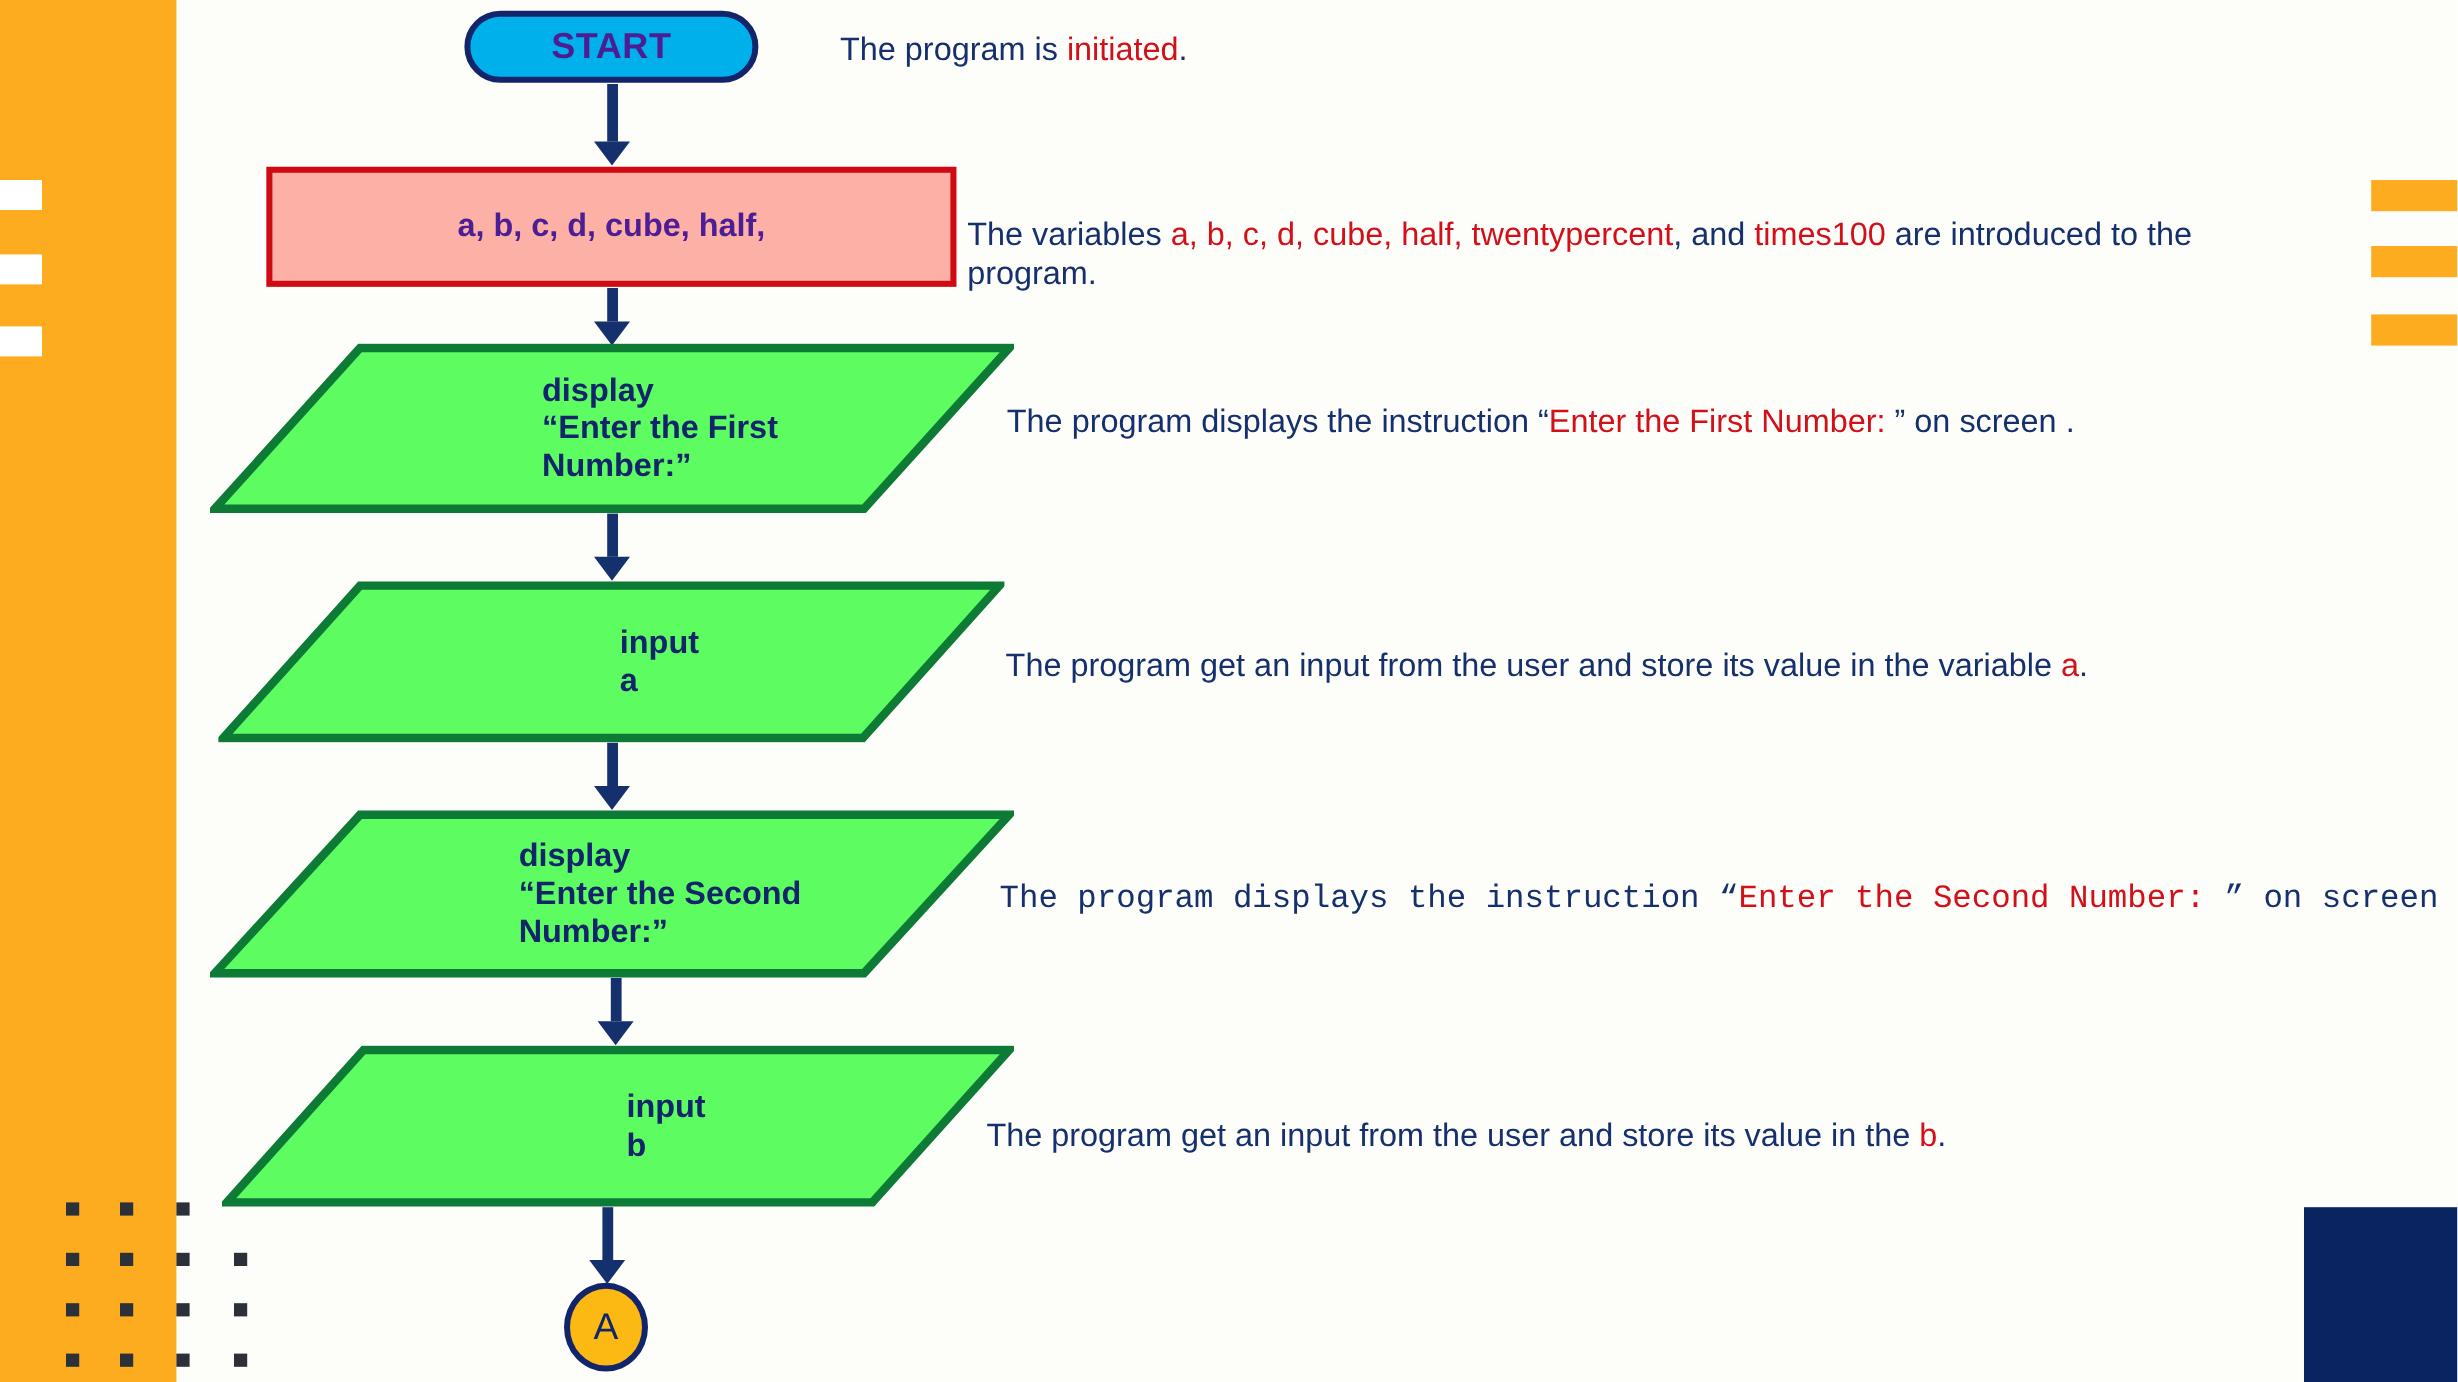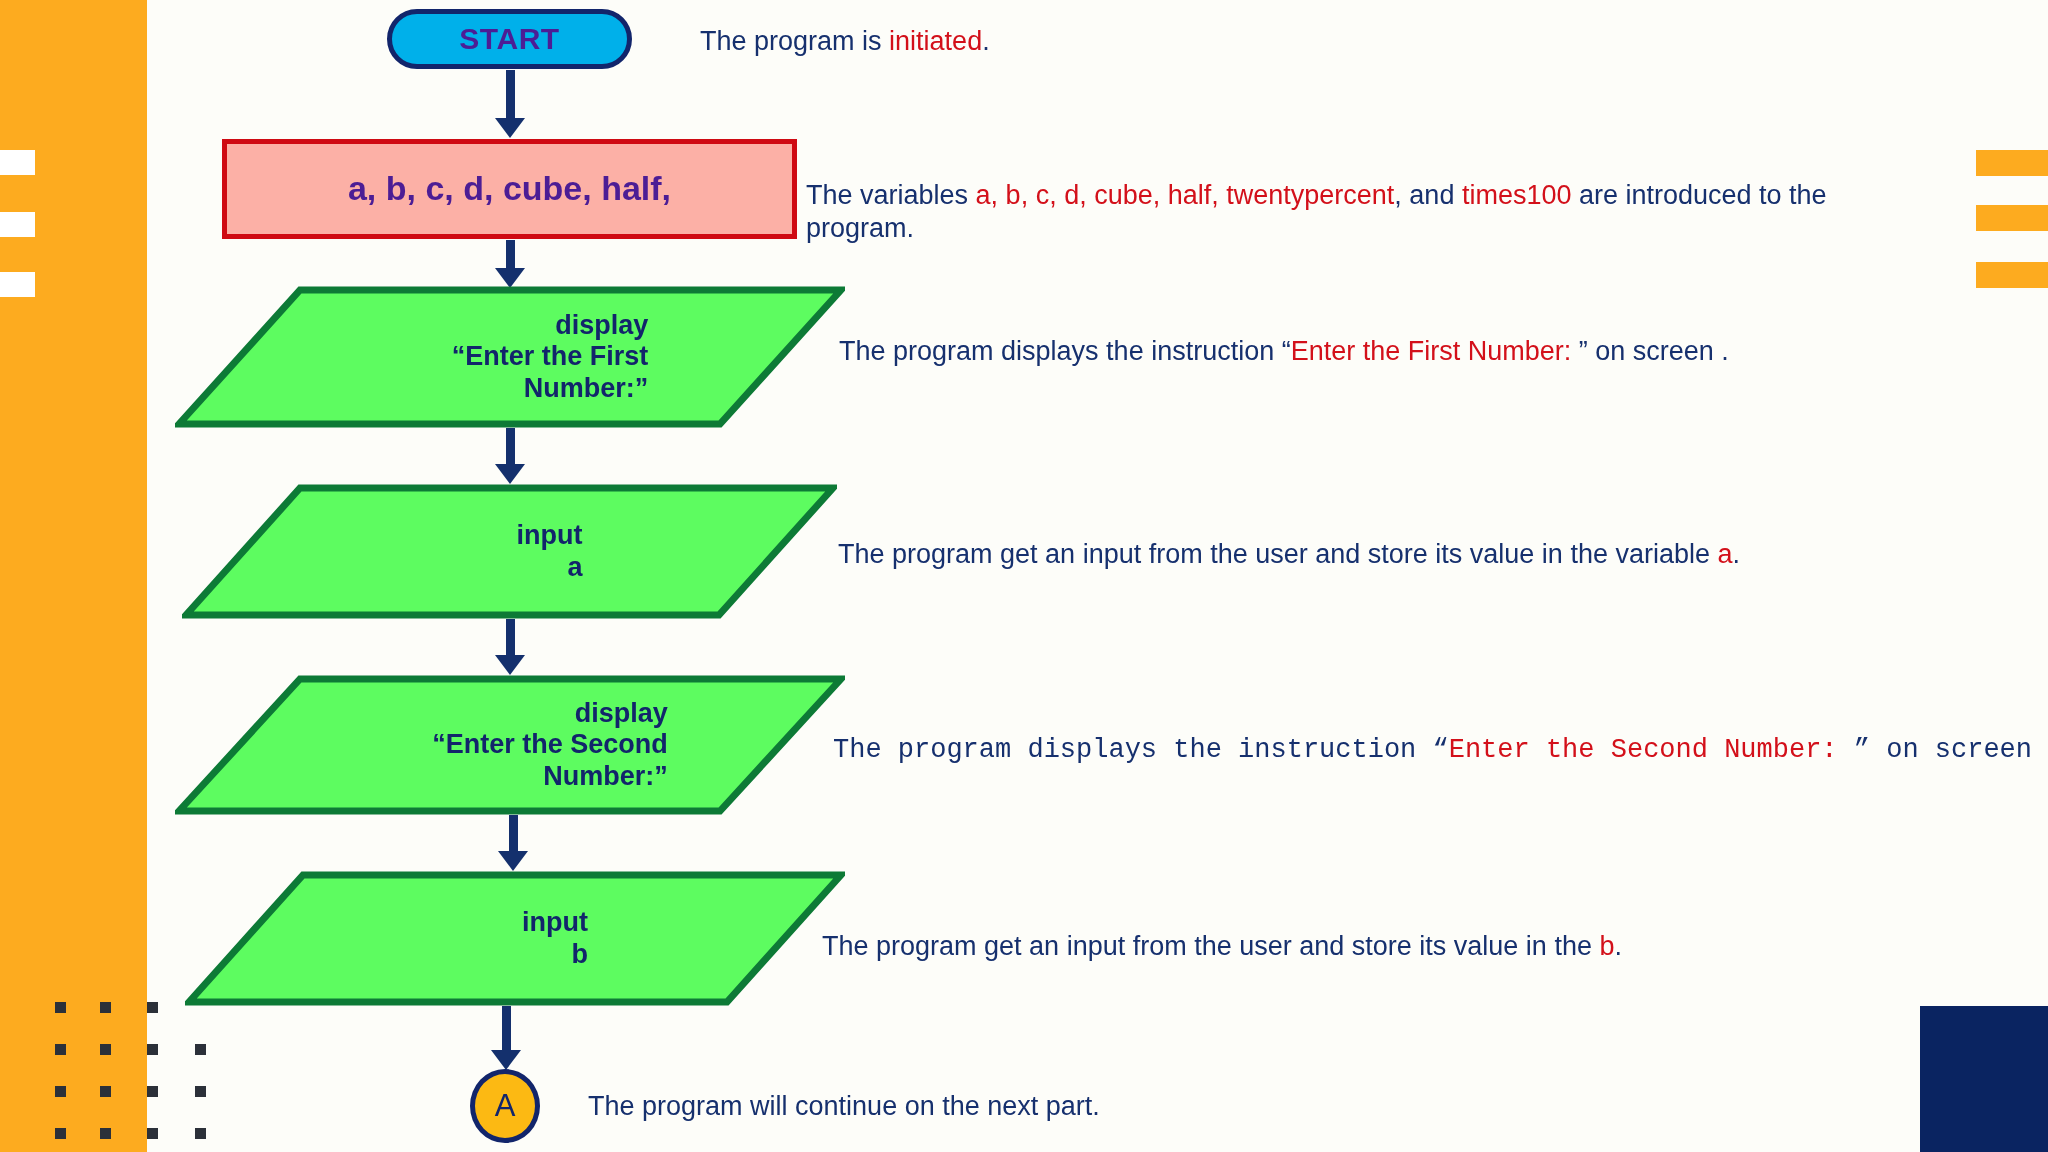--- a/index.html
+++ b/index.html
@@ -98,42 +98,42 @@
     letter-spacing: 0.5px;
   }
 
   .declare {
     width: 575px;
     height: 100px;
     left: 222px;
     top: 139px;
     background: #fcb0a6;
     border: 5px solid #cf0a13;
-    font-size: 34px;
+    font-size: 27px;
   }
 
   .para-wrap {
     position: absolute;
   }
   .para-wrap svg {
     position: absolute;
     left: 0;
     top: 0;
     display: block;
   }
   .para-text {
     position: absolute;
     left: 0;
     top: 0;
     width: 100%;
     height: 100%;
     display: flex;
     align-items: center;
     justify-content: center;
-    text-align: right;
+    text-align: left;
     color: #12256b;
     font-weight: bold;
     font-size: 27px;
     line-height: 1.16;
     padding-left: 80px;
     box-sizing: border-box;
   }
 
   .connector-circle {
     position: absolute;
@@ -332,17 +332,14 @@
   </div>
 
   <div class="annot" style="left:833px; top:734px;font-family:Liberation Mono, monospace;">
     <span>The program displays the instruction “</span><span class="hl">Enter the Second Number:</span><span> ” on screen .</span>
   </div>
 
   <div class="annot" style="left:822px; top:930px;">
     <span>The program get an input from the user and store its value in the </span><span class="hl">b</span><span>.</span>
   </div>
 
-  <div class="annot" style="left:588px; top:1090px;">
-    <span>The program will continue on the next part.</span>
-  </div>
 
 </div>
 
 </body></html>

